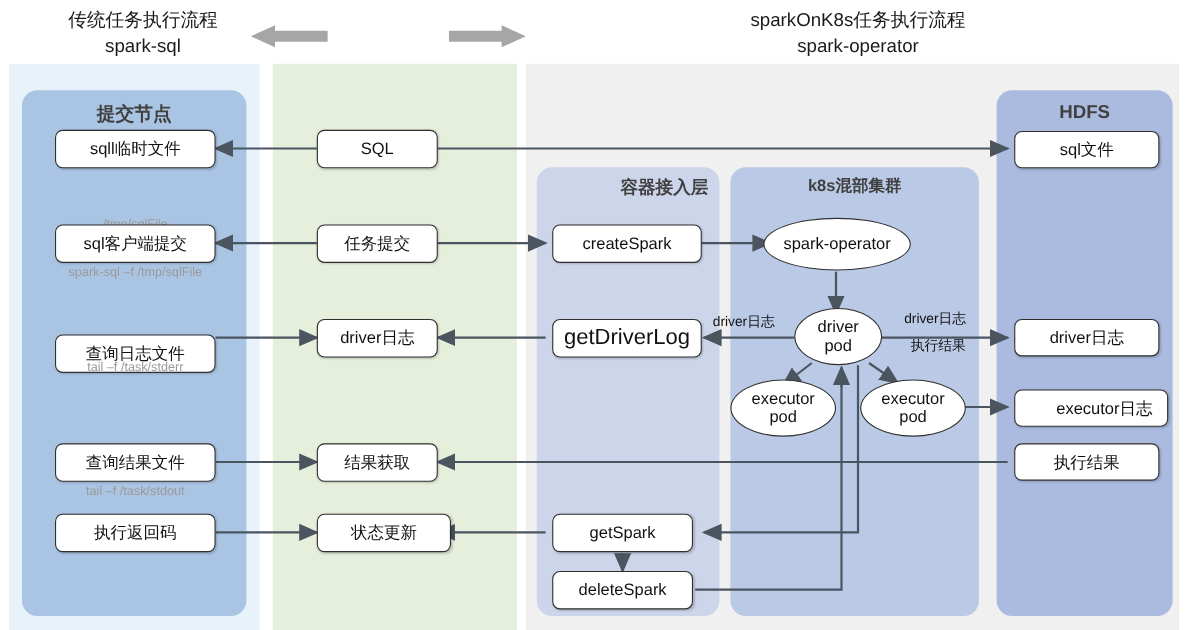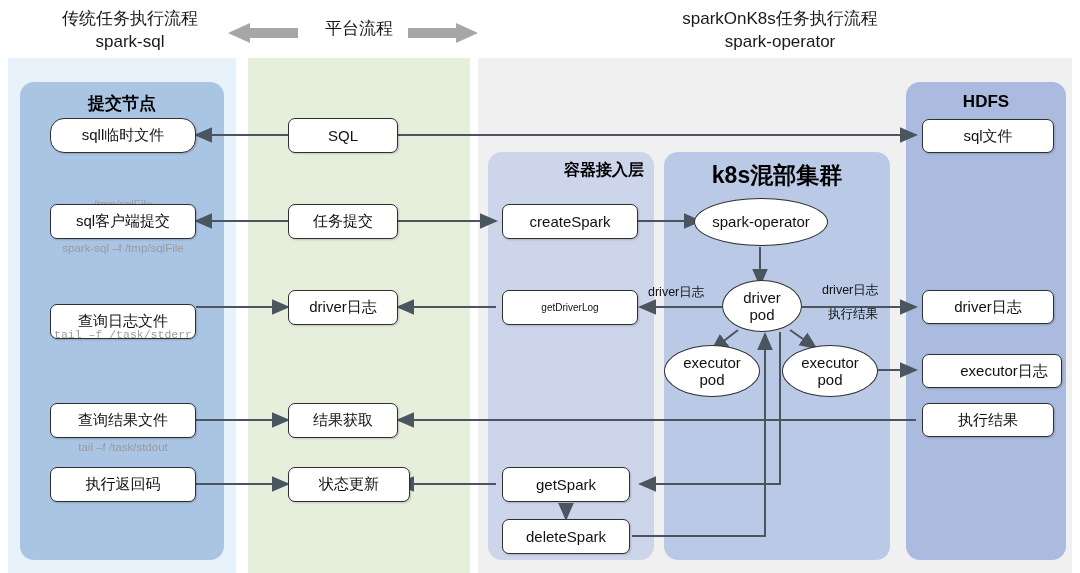--- a/index.html
+++ b/index.html
@@ -32,37 +32,37 @@
 
   
   .panel { position:absolute; border-radius:14px; }
   #panel-submit  { left:20px;  top:82px;  width:204px; height:478px; background:#aac5e4; }
   #panel-access  { left:488px; top:152px; width:166px; height:408px; background:#ccd5ea; }
   #panel-k8s     { left:664px; top:152px; width:226px; height:408px; background:#bac9e5; }
   #panel-hdfs    { left:906px; top:82px;  width:160px; height:478px; background:#aabbdf; }
 
   .panel-title {
     position:absolute; width:100%; text-align:center;
-    font-weight:bold; color:#000000; font-size:17px;
+    font-weight:bold; color:#404040; font-size:17px;
   }
   #panel-submit .panel-title { top:10px; }
   #panel-access .panel-title { top:8px; font-size:16px;margin-left:33px; }
-  #panel-k8s    .panel-title { top:8px; font-size:23px; }
+  #panel-k8s    .panel-title { top:8px; font-size:15px; }
   #panel-hdfs   .panel-title { top:10px; }
 
   
   .node {
     position:absolute; background:#ffffff;
     border:1.6px solid #2f2f2f; border-radius:7px;
     display:flex; align-items:center; justify-content:center;
     font-size:15px; color:#111; text-align:center;
     box-shadow:1px 1px 2px rgba(0,0,0,0.18);
     z-index:5;
   }
-  .node.small { font-size:10px; }
+  .node.small { font-size:20px; }
 
   .sub {
     position:absolute; text-align:center; color:#9a9a9a;
     font-size:11.5px; z-index:5;
   }
 
   
   .ell {
     position:absolute; background:#ffffff;
     border:1.7px solid #2f2f2f; border-radius:50%;
@@ -83,21 +83,20 @@
 <body>
 
 <div id="stage">
 
   <div class="band" id="band-left"></div>
   <div class="band" id="band-mid"></div>
   <div class="band" id="band-right"></div>
 
   <div class="hdr" id="hdr-left">传统任务执行流程
 spark-sql</div>
-  <div class="hdr" id="hdr-mid">平台流程</div>
   <div class="hdr" id="hdr-right">sparkOnK8s任务执行流程
 spark-operator</div>
 
   <div class="arrow-glyph" style="left:228px;">
     <svg viewBox="0 0 70 22" width="70" height="22">
       <polygon points="0,11 22,1 22,6 70,6 70,16 22,16 22,21" fill="#a6a6a6"></polygon>
     </svg>
   </div>
   <div class="arrow-glyph" style="left:408px;">
     <svg viewBox="0 0 70 22" width="70" height="22">
@@ -166,28 +165,28 @@
     </g>
     <g stroke="#4a5560" stroke-width="2" fill="none">
 
       <path d="M632,536 L765,536 L765,340"></path>
     </g>
     <g stroke="#4a5560" stroke-width="2" fill="none" marker-end="url(#ah)">
       <path d="M765,352 L765,334"></path>
     </g>
   </svg>
 
-  <div class="node" style="left:50px;top:118px;width:146px;height:35px;border-radius:14px;">sqll临时文件</div>
+  <div class="node" style="left:50px;top:118px;width:146px;height:35px;">sqll临时文件</div>
   <div class="sub" style="left:50px;top:156px;width:146px;margin-top:42px;">/tmp/sqlFile</div>
 
   <div class="node" style="left:50px;top:204px;width:146px;height:35px;">sql客户端提交</div>
   <div class="sub" style="left:30px;top:242px;width:186px;">spark-sql –f /tmp/sqlFile</div>
 
   <div class="node" style="left:50px;top:304px;width:146px;height:35px;">查询日志文件</div>
-  <div class="sub" style="left:40px;top:328px;width:166px;font-family:Liberation Mono, monospace;">tail –f /task/stderr</div>
+  <div class="sub" style="left:40px;top:328px;width:166px;">tail –f /task/stderr</div>
 
   <div class="node" style="left:50px;top:403px;width:146px;height:35px;">查询结果文件</div>
   <div class="sub" style="left:40px;top:441px;width:166px;">tail –f /task/stdout</div>
 
   <div class="node" style="left:50px;top:467px;width:146px;height:35px;">执行返回码</div>
 
   <div class="node" style="left:288px;top:118px;width:110px;height:35px;">SQL</div>
   <div class="node" style="left:288px;top:204px;width:110px;height:35px;">任务提交</div>
   <div class="node" style="left:288px;top:290px;width:110px;height:35px;">driver日志</div>
   <div class="node" style="left:288px;top:403px;width:110px;height:35px;">结果获取</div>

